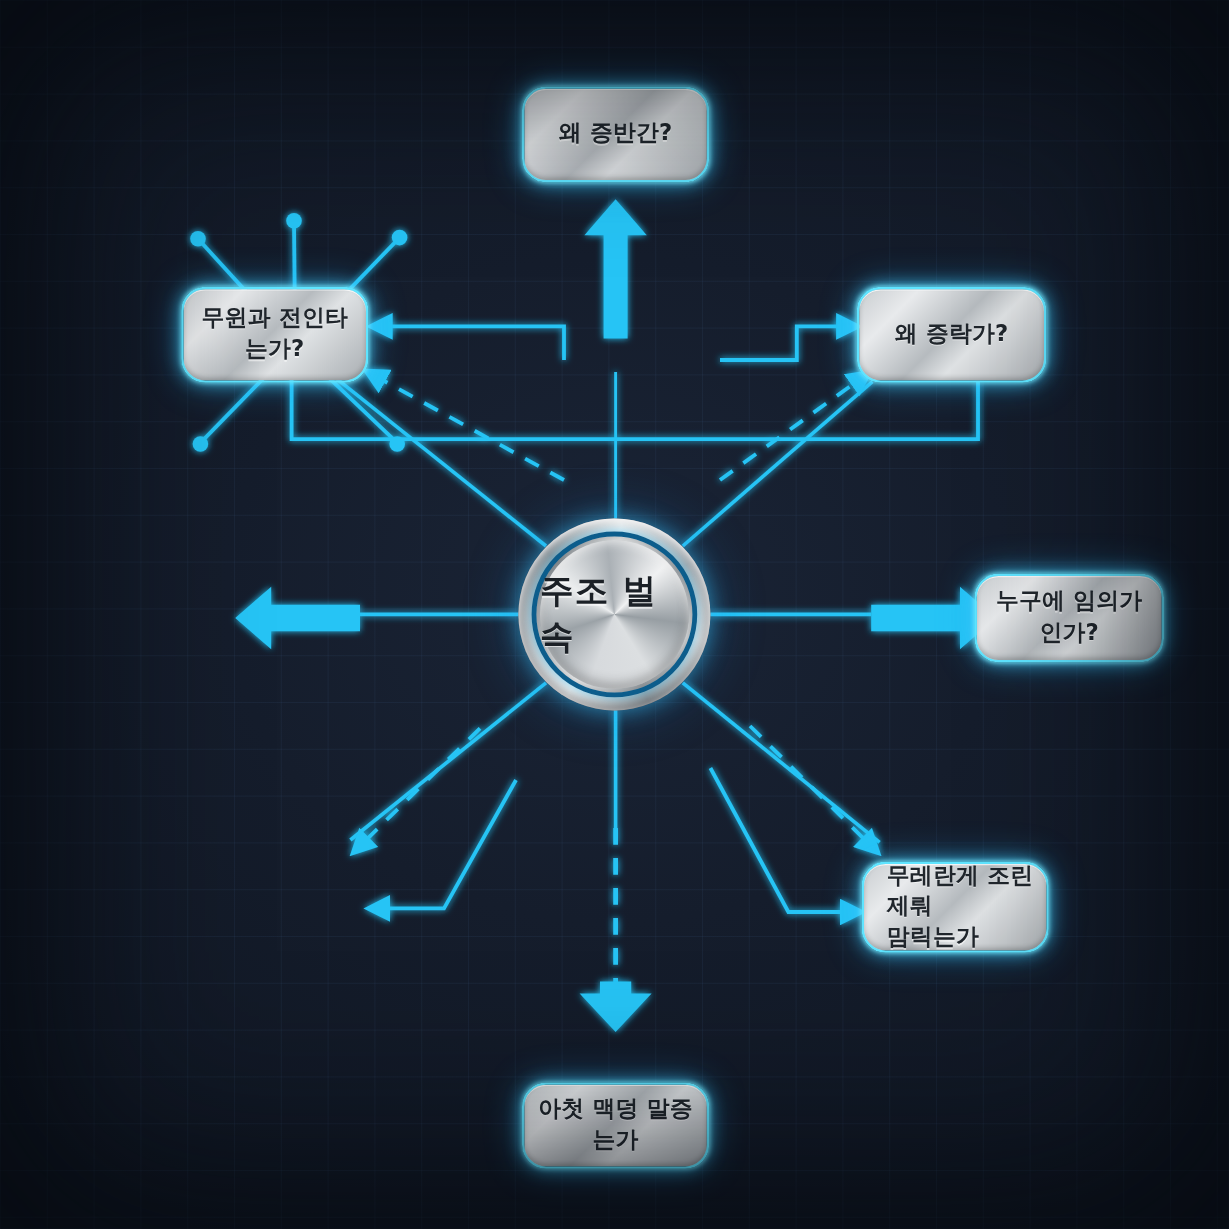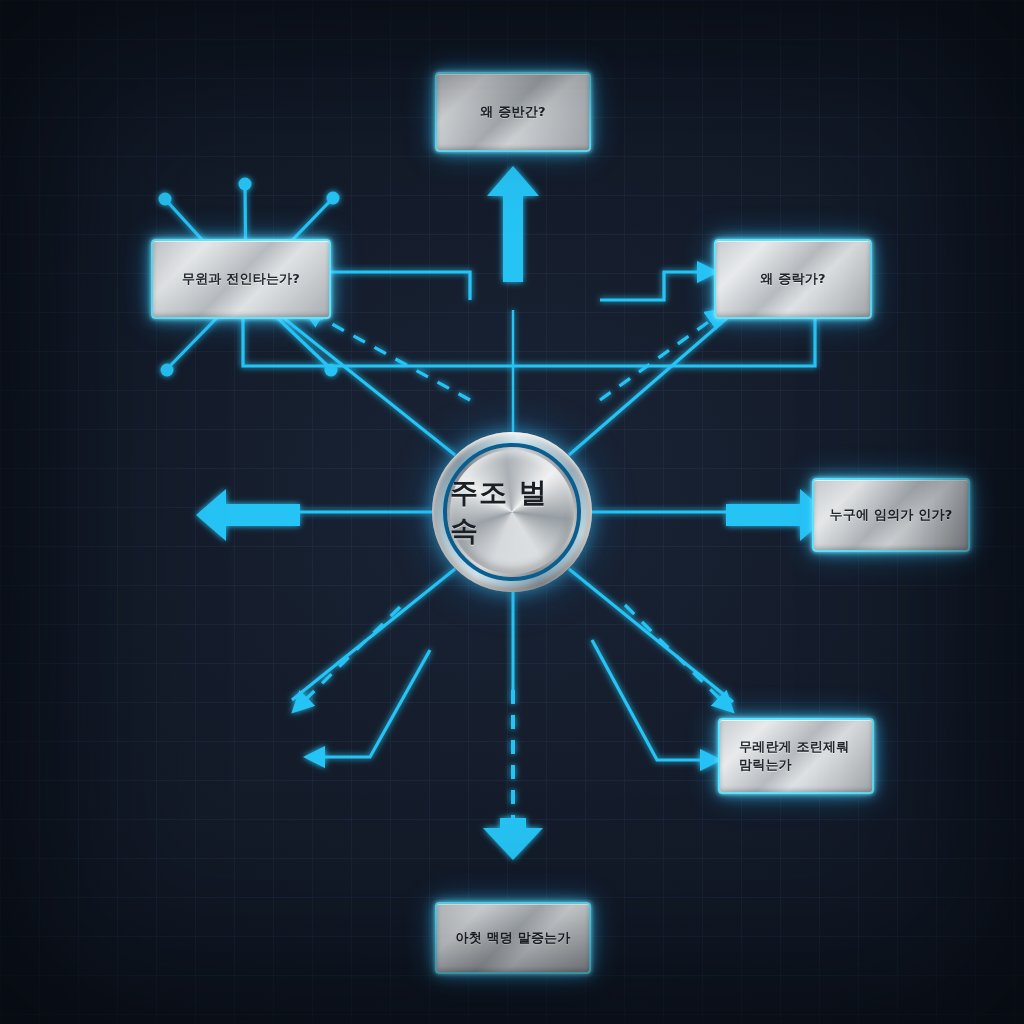--- a/index.html
+++ b/index.html
@@ -16,33 +16,33 @@
   #stage:before{
     content:"";position:absolute;inset:0;
     box-shadow: inset 0 0 160px 40px rgba(5,8,14,.85);
     pointer-events:none;z-index:5;
   }
   svg.links{position:absolute;left:0;top:0;width:1024px;height:1024px;z-index:1;}
 
   
   .node{
     position:absolute;z-index:3;
-    border-radius:4px;
+    border-radius:20px;
     background:linear-gradient(135deg,#c9cdd0 0%,#e8eaec 22%,#b6bbbf 48%,#dfe2e4 62%,#a9aeb2 100%);
     border:2px solid #5fe4ff;
     box-shadow:
       0 0 4px rgba(120,235,255,.95),
       0 0 14px rgba(70,210,255,.75),
       0 0 30px rgba(40,180,255,.45),
       inset 0 1px 0 rgba(255,255,255,.75),
       inset 0 -2px 4px rgba(0,0,0,.22);
     display:flex;align-items:center;justify-content:center;
     text-align:center;
     color:#20262c;
-    font-size:13px;
+    font-size:19px;
     font-weight:600;
     letter-spacing:.2px;
     padding:4px 10px;
     box-sizing:border-box;
     text-shadow:0 1px 0 rgba(255,255,255,.55);
     line-height:1.35;
   }
   .node .txt{white-space:pre-line;display:block;width:100%;}
 
   
@@ -169,21 +169,21 @@
   </svg>
 
   <div class="node" style="left:435px;top:72px;width:156px;height:80px;">
     <span class="txt">왜 증반간?</span>
   </div>
 
   <div class="node" style="left:714px;top:239px;width:158px;height:80px;text-align:center;">
     <span class="txt">왜 증락가?</span>
   </div>
 
-  <div class="node" style="left:151px;top:239px;width:180px;height:80px;">
+  <div class="node" style="left:151px;top:239px;width:156px;height:80px;">
     <span class="txt">무윈과 전인타는가?</span>
   </div>
 
 
   <div class="node" style="left:812px;top:478px;width:158px;height:74px;">
     <span class="txt">누구에 임의가 인가?</span>
   </div>
 
 
   <div class="node" style="left:718px;top:718px;width:156px;height:76px;justify-content:flex-start;padding-left:19px;">

